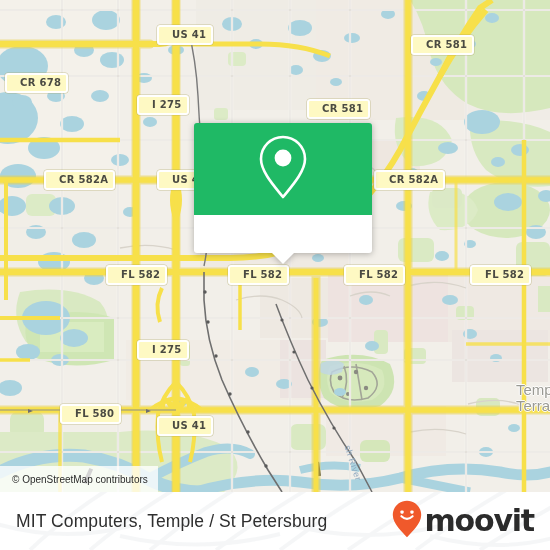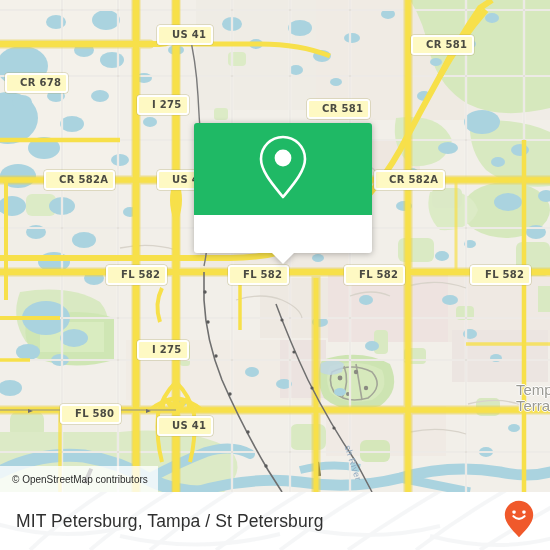--- a/index.html
+++ b/index.html
@@ -517,30 +517,31 @@
         <path d="M416 58 Q466 20 524 -12"></path>
         <path d="M480 58 Q530 26 580 0"></path>
         <path d="M-10 30 Q60 52 130 34"></path>
         <path d="M120 44 Q200 62 280 42"></path>
         <path d="M280 30 Q360 54 440 34"></path>
         <path d="M430 44 Q500 62 560 44"></path>
       </g>
     </svg>
 
     <div id="footer-title">
-      <span>MIT Petersburg, Tampa / St Petersburg</span>
+      <span>MIT Computers, Temple / St Petersburg</span>
     </div>
 
     <div id="brand">
       <span>
         <svg width="30" height="38" viewBox="0 0 30 38" xmlns="http://www.w3.org/2000/svg">
           <path d="M15 0.8 C7.1 0.8 0.8 7.1 0.8 15 C0.8 23.6 10.4 32.2 15 37.2 C19.6 32.2 29.2 23.6 29.2 15 C29.2 7.1 22.9 0.8 15 0.8 Z" fill="#f0592b"></path>
           <g fill="#ffffff">
             <rect x="8.4" y="10.4" width="3.3" height="3.3" rx="1.1"></rect>
             <rect x="18.3" y="10.4" width="3.3" height="3.3" rx="1.1"></rect>
           </g>
           <path d="M9.4 16.2 Q15 21.4 20.6 16.2" stroke="#ffffff" stroke-width="2.1" fill="none" stroke-linecap="round"></path>
         </svg>
       </span>
+      <span id="brand-word">moovit</span>
     </div>
   </div>
 
 </div>
 
 </body></html>

